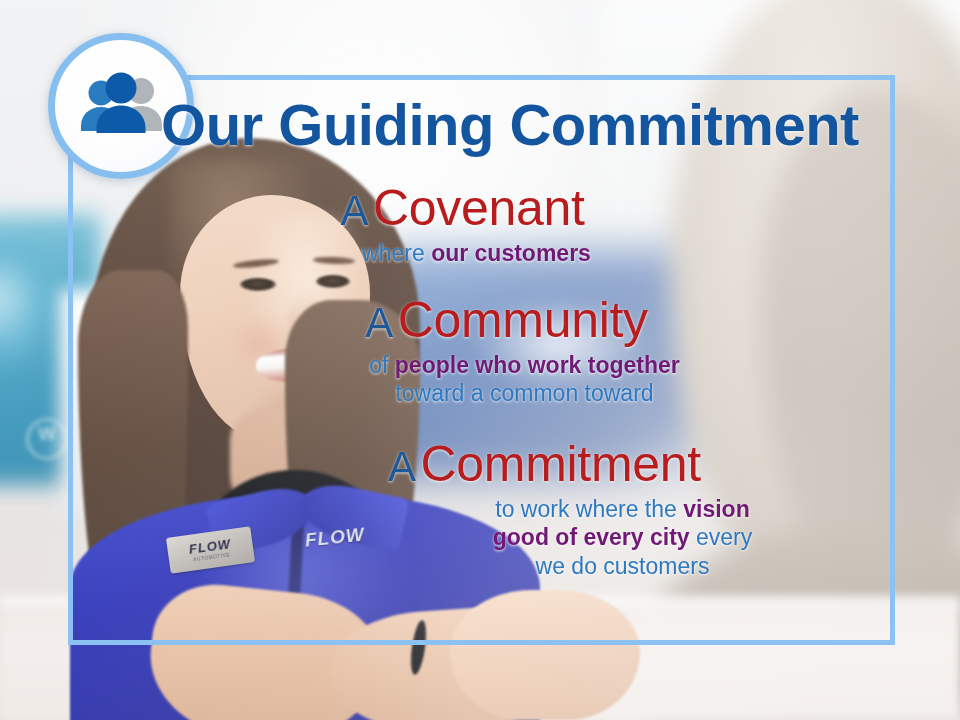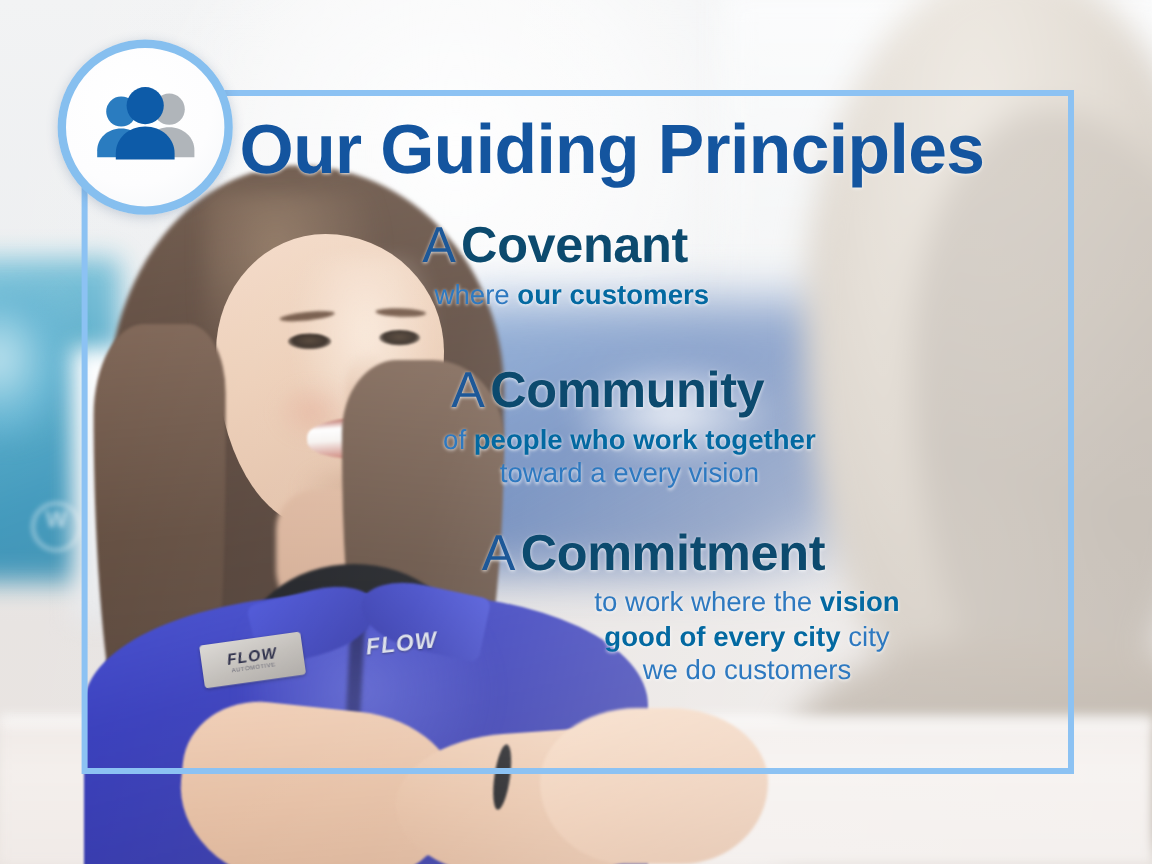--- a/index.html
+++ b/index.html
@@ -341,39 +341,39 @@
     line-height: 1.06;
     white-space: nowrap;
     text-shadow: 0 1px 3px rgba(255,255,255,.8);
   }
   .p-head .art {
     font-weight: normal;
     font-size: 42px;
     color: #1d5898;
   }
   .p-head .word {
-    font-weight: bold;
-    font-size: 42px;
-    color: #0c4a6e;
+    font-weight: normal;
+    font-size: 50px;
+    color: #b91c1c;
     letter-spacing: -0.3px;
   }
   .p-sub {
     font-family: "Liberation Sans", sans-serif;
     font-size: 23px;
     line-height: 1.24;
     color: #2e79c0;
     margin-top: 4px;
     text-shadow: 0 1px 3px rgba(255,255,255,.85);
   }
-  .p-sub b { font-weight: bold; color: #0369a1; }
+  .p-sub b { font-weight: bold; color: #701a75; }
 
   
   .b1 { text-align: center; transform: translateX(-20px); }
   .b1 .p-sub { transform: translateX(14px); }
-  .b2 { text-align: center; transform: translateX(24px); margin-top: 44px; }
+  .b2 { text-align: center; transform: translateX(24px); margin-top: 26px; }
   .b2 .p-sub { transform: translateX(18px); }
   .b3 { text-align: center; transform: translateX(62px); margin-top: 30px; }
   .b3 .p-sub { transform: translateX(78px); }
 </style>
 </head>
 <body>
 
 <div id="poster">
 
   <div class="photo">
@@ -442,21 +442,21 @@
       <path d="M66 35c-12 0-21 8.5-21 19v6h42v-6c0-10.5-9-19-21-19z" fill="#b0b5ba"></path>
 
       <circle cx="26" cy="22" r="12.5" fill="#2a7cc0"></circle>
       <path d="M26 36C14.6 36 6 44.2 6 54.3V60h40v-5.7C46 44.2 37.4 36 26 36z" fill="#2a7cc0"></path>
 
       <circle cx="46" cy="17" r="15.5" fill="#0d5ba8"></circle>
       <path d="M46 34.5c-13.8 0-24.5 10-24.5 22.3V62h49v-5.2c0-12.3-10.7-22.3-24.5-22.3z" fill="#0d5ba8"></path>
     </svg>
   </div>
 
-  <div class="title">Our Guiding Principles</div>
+  <div class="title">Our Guiding Commitment</div>
 
   <div class="principles">
 
     <div class="p-block b1">
       <div class="p-head">
         <span class="art">A</span>
         <span class="word">Covenant</span>
       </div>
       <div class="p-sub">
         <div>
@@ -468,36 +468,36 @@
     <div class="p-block b2">
       <div class="p-head">
         <span class="art">A</span>
         <span class="word">Community</span>
       </div>
       <div class="p-sub">
         <div>
           <span>of </span><b>people who work together</b>
         </div>
         <div>
-          <span>toward a every vision</span>
+          <span>toward a common toward</span>
         </div>
       </div>
     </div>
 
     <div class="p-block b3">
       <div class="p-head">
         <span class="art">A</span>
         <span class="word">Commitment</span>
       </div>
       <div class="p-sub">
         <div>
           <span>to work where the </span><b>vision</b>
         </div>
         <div>
-          <b>good of every city</b><span> city</span>
+          <b>good of every city</b><span> every</span>
         </div>
         <div>
           <span>we do customers</span>
         </div>
       </div>
     </div>
 
   </div>
 </div>
 

